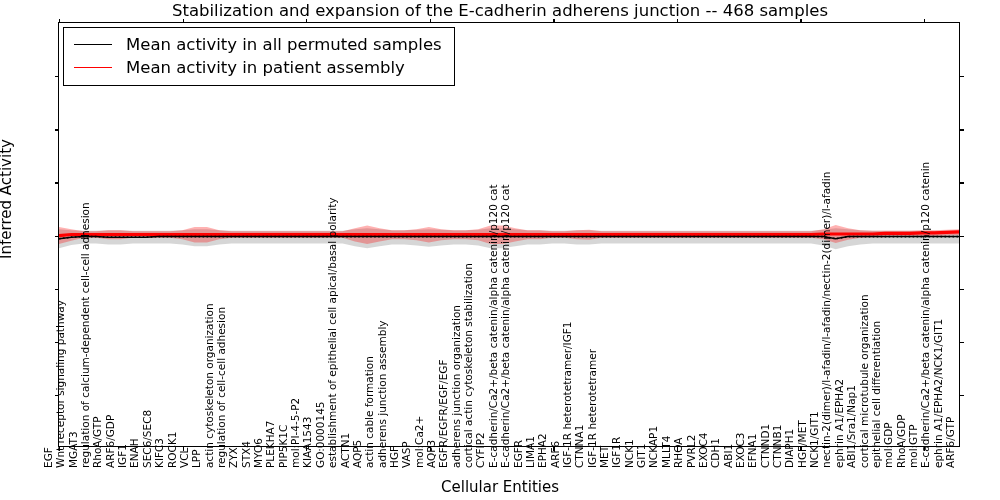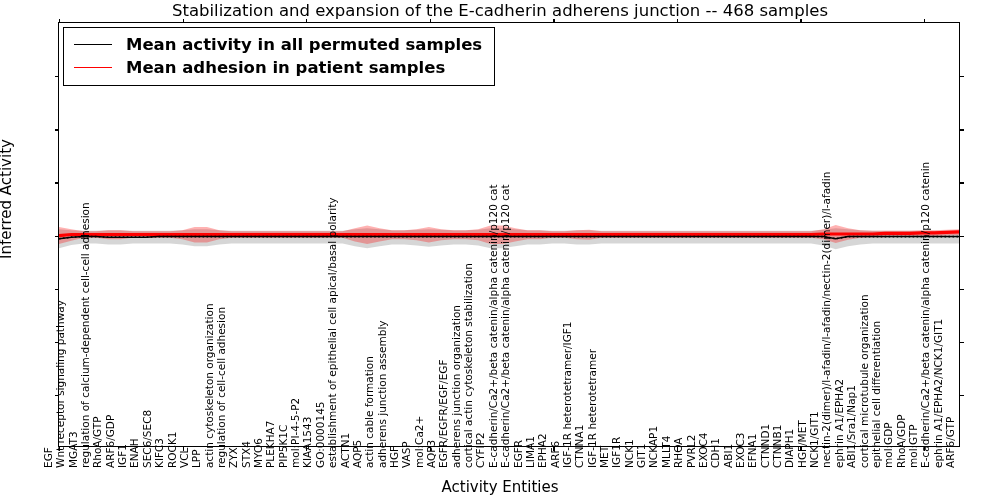--- a/index.html
+++ b/index.html
@@ -35,35 +35,35 @@
         transform:rotate(-90deg);font-size:10.5px;line-height:10.5px;
         white-space:nowrap;height:11px;}
 
   
   svg.plot{position:absolute;left:0;top:0;width:100%;height:100%;
            display:block;shape-rendering:auto;}
 
   
   #legend{position:absolute;left:63px;top:27px;
           border:1.3px solid #000;background:#fff;padding:5px 12px 6px 10px;
-          box-sizing:border-box;z-index:8;font-weight:bold;}
+          box-sizing:border-box;z-index:8;}
   .legrow{display:flex;align-items:center;height:23px;}
   .legline{width:38px;height:0;border-top:1.6px solid #000;margin-right:14px;}
   .legline.red{border-top-color:#ff0000;}
   .legtext{font-size:16.5px;white-space:nowrap;}
 </style>
 </head>
 <body>
 
 <div id="fig">
 
   <div id="title">Stabilization and expansion of the E-cadherin adherens junction -- 468 samples</div>
 
   <div id="ylabel">Inferred Activity</div>
-  <div id="xlabel">Activity Entities</div>
+  <div id="xlabel">Cellular Entities</div>
 
   <div id="axes">
     <div id="clip">
       <svg class="plot" id="plotsvg" viewBox="0 0 902 425" preserveAspectRatio="none">
           <path d="M0.00 207.19 L12.36 208.25 L24.71 208.78 L37.07 208.78 L49.42 208.25 L61.78 208.25 L74.14 208.78 L86.49 208.78 L98.85 208.78 L111.21 208.78 L123.56 208.25 L135.92 207.19 L148.27 207.19 L160.63 208.25 L172.99 208.78 L185.34 208.78 L197.70 208.78 L210.05 208.78 L222.41 208.78 L234.77 208.78 L247.12 208.78 L259.48 208.78 L271.84 208.78 L284.19 208.78 L296.55 207.19 L308.90 206.13 L321.26 207.19 L333.62 208.25 L345.97 208.25 L358.33 207.72 L370.68 207.19 L383.04 207.72 L395.40 208.25 L407.75 208.25 L420.11 207.72 L432.47 206.13 L444.82 206.13 L457.18 207.19 L469.53 208.25 L481.89 208.25 L494.25 208.78 L506.60 208.78 L518.96 208.25 L531.32 208.25 L543.67 208.78 L556.03 208.78 L568.38 208.78 L580.74 208.78 L593.10 208.78 L605.45 208.78 L617.81 208.78 L630.16 208.78 L642.52 208.78 L654.88 208.78 L667.23 208.78 L679.59 208.78 L691.95 208.78 L704.30 208.78 L716.66 208.78 L729.01 208.78 L741.37 208.78 L753.73 208.78 L766.08 207.72 L778.44 206.13 L790.79 207.19 L803.15 208.25 L815.51 208.78 L827.86 208.78 L840.22 208.78 L852.58 208.78 L864.93 208.78 L877.29 208.78 L889.64 208.78 L902.00 208.78 L902.00 221.53 L889.64 221.53 L877.29 221.53 L864.93 221.53 L852.58 221.53 L840.22 221.53 L827.86 221.53 L815.51 221.53 L803.15 222.59 L790.79 224.19 L778.44 227.38 L766.08 223.66 L753.73 221.53 L741.37 221.53 L729.01 221.53 L716.66 221.53 L704.30 221.53 L691.95 221.53 L679.59 221.53 L667.23 221.53 L654.88 221.53 L642.52 221.53 L630.16 221.53 L617.81 221.53 L605.45 221.53 L593.10 221.53 L580.74 221.53 L568.38 221.53 L556.03 221.53 L543.67 221.53 L531.32 222.59 L518.96 222.59 L506.60 221.53 L494.25 221.53 L481.89 222.59 L469.53 222.59 L457.18 224.19 L444.82 226.31 L432.47 226.31 L420.11 223.66 L407.75 222.59 L395.40 222.59 L383.04 223.66 L370.68 224.72 L358.33 223.66 L345.97 222.59 L333.62 222.59 L321.26 224.19 L308.90 226.31 L296.55 224.19 L284.19 221.53 L271.84 221.53 L259.48 221.53 L247.12 221.53 L234.77 221.53 L222.41 221.53 L210.05 221.53 L197.70 221.53 L185.34 221.53 L172.99 221.53 L160.63 222.59 L148.27 224.19 L135.92 224.19 L123.56 222.59 L111.21 221.53 L98.85 221.53 L86.49 221.53 L74.14 221.53 L61.78 222.59 L49.42 222.59 L37.07 221.53 L24.71 221.53 L12.36 223.13 L0.00 226.31 Z" fill="#000000" fill-opacity="0.16" stroke="none"></path>
           <path d="M0.00 205.06 L12.36 207.19 L24.71 209.31 L37.07 209.31 L49.42 208.25 L61.78 208.25 L74.14 209.31 L86.49 209.31 L98.85 209.31 L111.21 209.31 L123.56 208.25 L135.92 205.06 L148.27 205.06 L160.63 208.25 L172.99 209.31 L185.34 209.31 L197.70 209.31 L210.05 209.31 L222.41 209.31 L234.77 209.31 L247.12 209.31 L259.48 209.31 L271.84 209.31 L284.19 209.31 L296.55 206.13 L308.90 203.47 L321.26 206.13 L333.62 208.25 L345.97 208.25 L358.33 207.19 L370.68 205.06 L383.04 207.19 L395.40 208.25 L407.75 208.25 L420.11 207.19 L432.47 203.47 L444.82 203.47 L457.18 206.13 L469.53 208.25 L481.89 208.25 L494.25 209.31 L506.60 209.31 L518.96 208.25 L531.32 207.72 L543.67 209.31 L556.03 209.31 L568.38 209.31 L580.74 209.31 L593.10 209.31 L605.45 209.31 L617.81 209.31 L630.16 209.31 L642.52 209.31 L654.88 209.31 L667.23 209.31 L679.59 209.31 L691.95 209.31 L704.30 209.31 L716.66 209.31 L729.01 209.31 L741.37 209.31 L753.73 209.31 L766.08 207.19 L778.44 202.94 L790.79 206.13 L803.15 208.25 L815.51 208.78 L827.86 208.78 L840.22 208.78 L852.58 208.78 L864.93 208.25 L877.29 208.25 L889.64 207.72 L902.00 207.19 L902.00 213.03 L889.64 213.56 L877.29 214.09 L864.93 214.09 L852.58 214.63 L840.22 214.63 L827.86 215.16 L815.51 215.16 L803.15 215.69 L790.79 217.81 L778.44 221.00 L766.08 217.28 L753.73 215.69 L741.37 215.69 L729.01 215.69 L716.66 215.69 L704.30 215.69 L691.95 215.69 L679.59 215.69 L667.23 215.69 L654.88 215.69 L642.52 215.69 L630.16 215.69 L617.81 215.69 L605.45 215.69 L593.10 215.69 L580.74 215.69 L568.38 215.69 L556.03 215.69 L543.67 215.69 L531.32 217.81 L518.96 217.28 L506.60 215.69 L494.25 215.69 L481.89 217.28 L469.53 217.28 L457.18 219.41 L444.82 222.06 L432.47 222.06 L420.11 218.34 L407.75 217.28 L395.40 217.28 L383.04 218.34 L370.68 220.47 L358.33 218.34 L345.97 217.28 L333.62 217.28 L321.26 219.41 L308.90 222.06 L296.55 219.41 L284.19 215.69 L271.84 215.69 L259.48 215.69 L247.12 215.69 L234.77 215.69 L222.41 215.69 L210.05 215.69 L197.70 215.69 L185.34 215.69 L172.99 215.69 L160.63 217.28 L148.27 220.47 L135.92 220.47 L123.56 217.28 L111.21 215.69 L98.85 215.69 L86.49 215.69 L74.14 215.69 L61.78 217.28 L49.42 217.28 L37.07 215.69 L24.71 215.69 L12.36 218.88 L0.00 222.06 Z" fill="#ff0000" fill-opacity="0.30" stroke="none"></path>
           <path d="M0.00 213.56 L12.36 212.50 L24.71 212.50 L37.07 212.50 L49.42 212.50 L61.78 212.50 L74.14 212.50 L86.49 212.50 L98.85 212.50 L111.21 212.50 L123.56 212.50 L135.92 212.50 L148.27 212.50 L160.63 212.50 L172.99 212.50 L185.34 212.50 L197.70 212.50 L210.05 212.50 L222.41 212.50 L234.77 212.50 L247.12 212.50 L259.48 212.50 L271.84 212.50 L284.19 212.50 L296.55 212.50 L308.90 212.50 L321.26 212.50 L333.62 212.50 L345.97 212.50 L358.33 212.50 L370.68 212.50 L383.04 212.50 L395.40 212.50 L407.75 212.50 L420.11 212.50 L432.47 212.50 L444.82 212.50 L457.18 212.50 L469.53 212.50 L481.89 212.50 L494.25 212.50 L506.60 212.50 L518.96 212.50 L531.32 212.50 L543.67 212.50 L556.03 212.50 L568.38 212.50 L580.74 212.50 L593.10 212.50 L605.45 212.50 L617.81 212.50 L630.16 212.50 L642.52 212.50 L654.88 212.50 L667.23 212.50 L679.59 212.50 L691.95 212.50 L704.30 212.50 L716.66 212.50 L729.01 212.50 L741.37 212.50 L753.73 212.50 L766.08 211.97 L778.44 211.97 L790.79 211.97 L803.15 211.97 L815.51 211.97 L827.86 211.44 L840.22 211.44 L852.58 211.44 L864.93 210.91 L877.29 210.91 L889.64 210.38 L902.00 209.84" fill="none" stroke="#ff0000" stroke-width="3.2"></path>
           <path d="M0.00 216.75 L12.36 215.16 L24.71 214.63 L37.07 214.63 L49.42 215.16 L61.78 215.16 L74.14 215.16 L86.49 215.16 L98.85 214.63 L111.21 214.63 L123.56 214.63 L135.92 214.63 L148.27 214.63 L160.63 214.63 L172.99 214.63 L185.34 214.63 L197.70 214.63 L210.05 214.63 L222.41 214.63 L234.77 214.63 L247.12 214.63 L259.48 214.63 L271.84 214.63 L284.19 214.63 L296.55 214.63 L308.90 214.63 L321.26 214.63 L333.62 214.63 L345.97 214.63 L358.33 214.63 L370.68 214.63 L383.04 214.63 L395.40 214.63 L407.75 214.63 L420.11 214.63 L432.47 214.63 L444.82 214.63 L457.18 214.63 L469.53 214.63 L481.89 214.63 L494.25 214.63 L506.60 214.63 L518.96 214.63 L531.32 214.63 L543.67 214.63 L556.03 214.63 L568.38 214.63 L580.74 214.63 L593.10 214.63 L605.45 214.63 L617.81 214.63 L630.16 214.63 L642.52 214.63 L654.88 214.63 L667.23 214.63 L679.59 214.63 L691.95 214.63 L704.30 214.63 L716.66 214.63 L729.01 214.63 L741.37 214.63 L753.73 214.63 L766.08 214.63 L778.44 216.75 L790.79 214.63 L803.15 214.63 L815.51 214.63 L827.86 214.63 L840.22 214.63 L852.58 214.63 L864.93 214.63 L877.29 214.63 L889.64 214.63 L902.00 214.63" fill="none" stroke="#000000" stroke-width="1.5"></path>
           <path d="M0.00 216.75 L12.36 215.16 L24.71 214.63 L37.07 214.63 L49.42 215.16 L61.78 215.16 L74.14 215.16 L86.49 215.16 L98.85 214.63 L111.21 214.63 L123.56 214.63 L135.92 214.63 L148.27 214.63 L160.63 214.63 L172.99 214.63 L185.34 214.63 L197.70 214.63 L210.05 214.63 L222.41 214.63 L234.77 214.63 L247.12 214.63 L259.48 214.63 L271.84 214.63 L284.19 214.63 L296.55 214.63 L308.90 214.63 L321.26 214.63 L333.62 214.63 L345.97 214.63 L358.33 214.63 L370.68 214.63 L383.04 214.63 L395.40 214.63 L407.75 214.63 L420.11 214.63 L432.47 214.63 L444.82 214.63 L457.18 214.63 L469.53 214.63 L481.89 214.63 L494.25 214.63 L506.60 214.63 L518.96 214.63 L531.32 214.63 L543.67 214.63 L556.03 214.63 L568.38 214.63 L580.74 214.63 L593.10 214.63 L605.45 214.63 L617.81 214.63 L630.16 214.63 L642.52 214.63 L654.88 214.63 L667.23 214.63 L679.59 214.63 L691.95 214.63 L704.30 214.63 L716.66 214.63 L729.01 214.63 L741.37 214.63 L753.73 214.63 L766.08 214.63 L778.44 216.75 L790.79 214.63 L803.15 214.63 L815.51 214.63 L827.86 214.63 L840.22 214.63 L852.58 214.63 L864.93 214.63 L877.29 214.63 L889.64 214.63 L902.00 214.63" fill="none" stroke="#000000" stroke-width="1.6" stroke-dasharray="1.6 2.4"></path>
         </svg>
@@ -181,17 +181,17 @@
       <div class="xcat" style="left: 898px;">ARF6/GTP</div>
     </div>
 
   <div id="legend">
     <div class="legrow">
       <span class="legline"></span>
       <span class="legtext">Mean activity in all permuted samples</span>
     </div>
     <div class="legrow">
       <span class="legline red"></span>
-      <span class="legtext">Mean adhesion in patient samples</span>
+      <span class="legtext">Mean activity in patient assembly</span>
     </div>
   </div>
 
 </div>
 
 </body></html>

